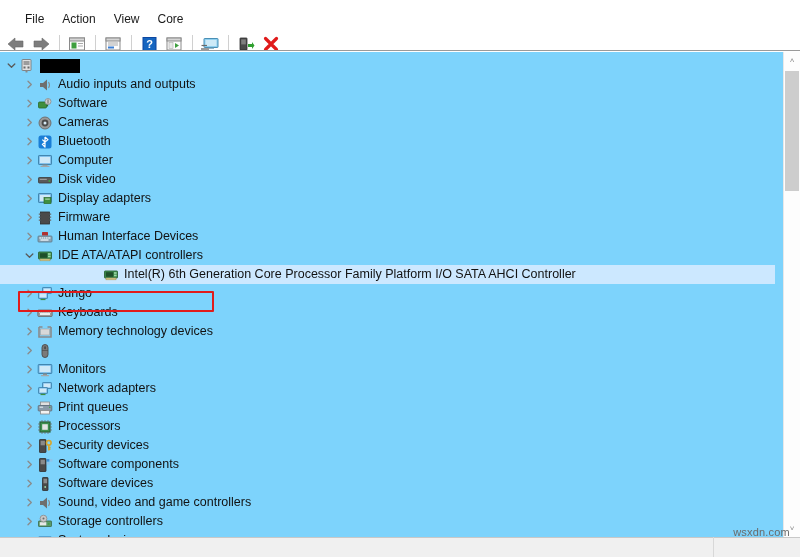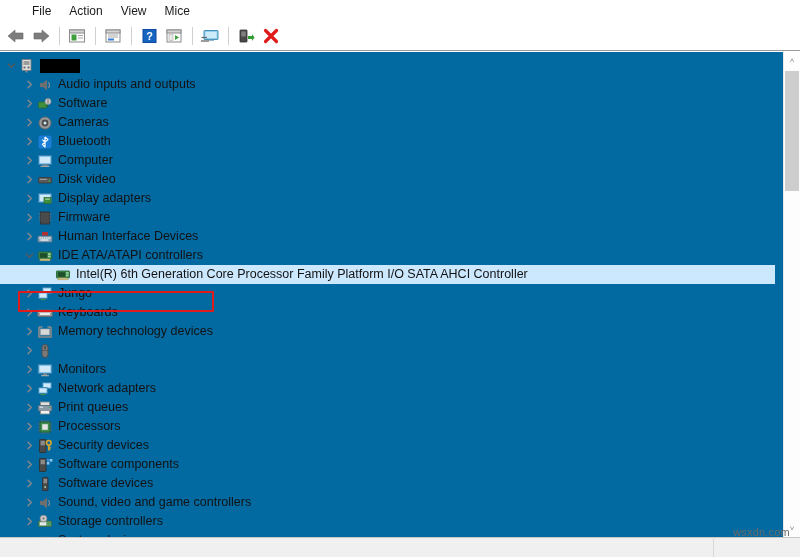--- a/index.html
+++ b/index.html
@@ -14,22 +14,23 @@
     overflow: hidden;
     position: relative;
   }
 
   
   #menubar {
     height: 22px;
     background: #ffffff;
     display: flex;
     align-items: center;
-    padding-left: 23px;
+    padding-left: 16px;
     box-sizing: border-box;
+    margin-top: 8px;
   }
   .menu-item {
     font-size: 12px;
     color: #1a1a1a;
     padding: 2px 9px;
     cursor: default;
     white-space: nowrap;
   }
 
   
@@ -72,21 +73,21 @@
     background: #ffffff;
   }
 
   
   #tree-panel {
     position: absolute;
     left: 0;
     top: 52px;
     width: 800px;
     height: 485px;
-    background: #0369a1;
+    background: #7dd3fc;
     overflow: hidden;
   }
   #tree {
     position: absolute;
     left: 0;
     top: 4px;
     width: 775px;
   }
   .row {
     height: 19px;
@@ -120,20 +121,21 @@
     font-size: 12.5px;
     color: #121212;
     line-height: 19px;
   }
   .row.root .chev { margin-left: 4px; }
   .row.lvl1 .chev { margin-left: 22px; }
   .row.lvl2 .chev { margin-left: 40px; visibility: hidden; }
 
   .hl {
     background: #cce8ff;
+    padding-left: 48px;
   }
   .hl-inner {
     display: inline-flex;
     align-items: center;
     background: #cce8ff;
     height: 17px;
   }
 
   
   .redacted {
@@ -217,21 +219,21 @@
     background: #d8d8d8;
   }
 </style>
 </head>
 <body>
 
 <div id="menubar">
   <div class="menu-item">File</div>
   <div class="menu-item">Action</div>
   <div class="menu-item">View</div>
-  <div class="menu-item">Mice</div>
+  <div class="menu-item">Core</div>
 </div>
 
 <div id="toolbar">
 
   <div class="tb-btn">
     <svg width="20" height="16" viewBox="0 0 20 16">
       <path d="M9 2 L2 8 L9 14 L9 11 L17 11 L17 5 L9 5 Z" fill="#7d7d7d" stroke="#6a6a6a" stroke-width="0.6"></path>
     </svg>
   </div>
 

